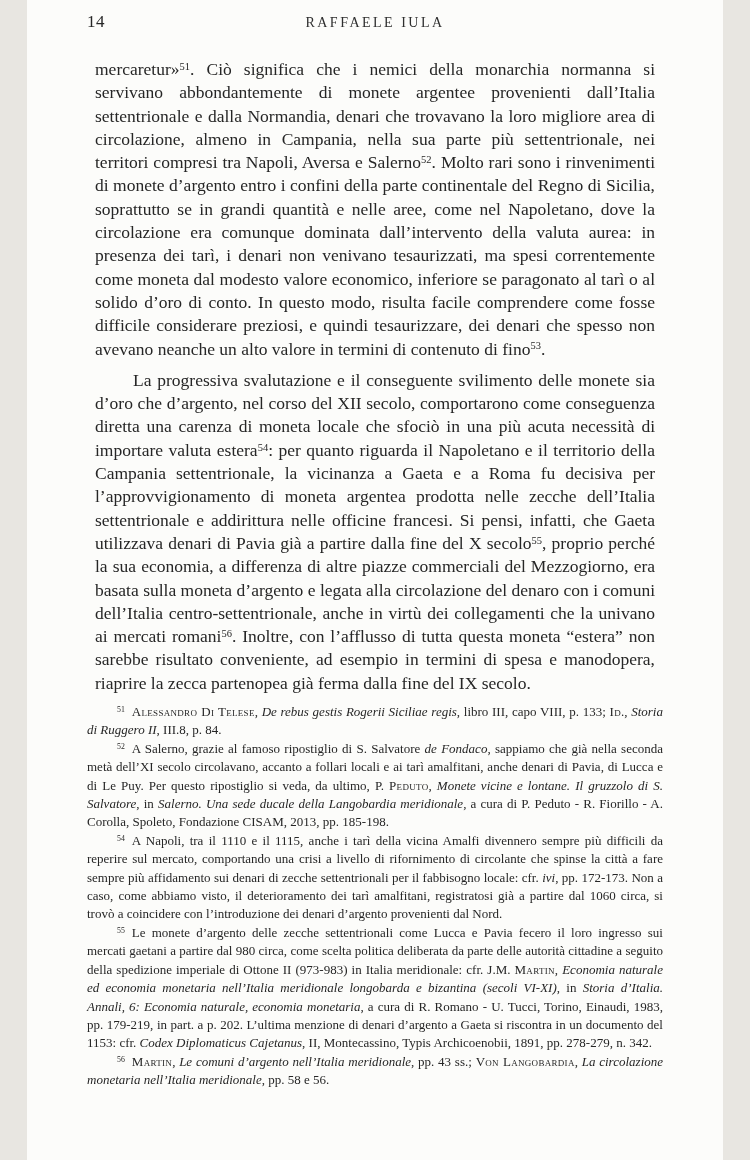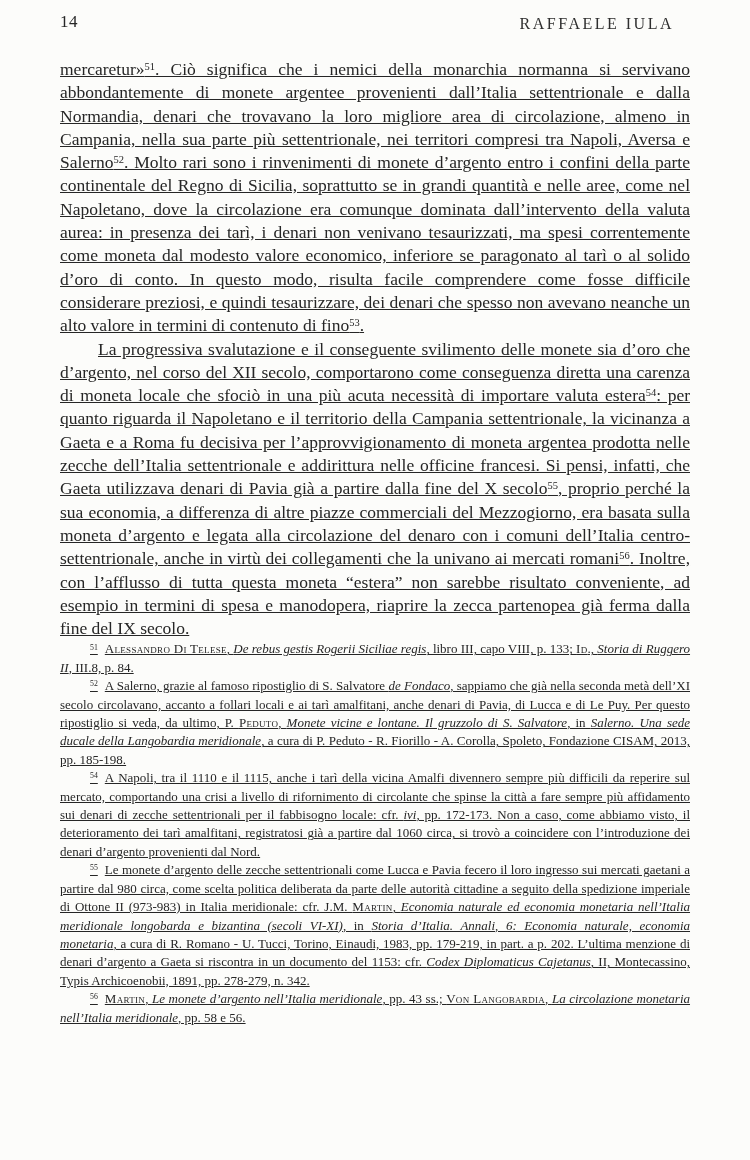--- a/index.html
+++ b/index.html
@@ -2,64 +2,63 @@
 <html lang="it"><head>
 <meta charset="utf-8">
 <style>
   html, body {
     margin: 0;
     padding: 0;
     background: #e8e6e1;
   }
   .page {
     position: relative;
-    width: 750px;
+    width: 696px;
     height: 1160px;
     margin: 0 auto;
     background: #fcfcfa;
     color: #262626;
     font-family: "Liberation Serif", "DejaVu Serif", serif;
     box-sizing: border-box;
     padding: 12px 60px 0 60px;
     overflow: hidden;
-    text-decoration: underline;
   }
   
   .running-head {
     position: relative;
     height: 24px;
   }
   .pagenum {
     position: absolute;
     left: 0;
     top: 0;
     font-size: 17px;
     letter-spacing: 0.5px;
   }
   .author {
     position: absolute;
     left: 0;
-    right: 16px;
+    right: 0;
     top: 3px;
-    text-align: right;
-    font-size: 16px;
+    text-align: center;
+    font-size: 14px;
     letter-spacing: 2.5px;
     color: #2e2e2e;
   }
   
   .body-text {
     margin-top: 22px;
     text-align: justify;
     font-size: 17.5px;
     line-height: 23.3px;
     hyphens: auto;
     -webkit-hyphens: auto;
   }
   .body-text p.para {
-    margin: 0;
+    margin: 8px;
     padding: 0;
   }
   .body-text p.para.indent {
     text-indent: 38px;
   }
   sup.fn-ref, sup.fn-num {
     font-size: 0.6em;
     line-height: 0;
     position: relative;
     top: -0.5em;
@@ -99,15 +98,15 @@
   <main class="body-text" id="body-text">
       <p class="para"><span class="">mercaretur»</span><sup class="fn-ref">51</sup><span class="">. Ciò significa che i nemici della monarchia normanna si servivano abbondantemente di monete argentee provenienti dall’Italia settentrionale e dalla Normandia, denari che trovavano la loro migliore area di circolazione, almeno in Campania, nella sua parte più settentrionale, nei territori compresi tra Napoli, Aversa e Salerno</span><sup class="fn-ref">52</sup><span class="">. Molto rari sono i rinvenimenti di monete d’argento entro i confini della parte continentale del Regno di Sicilia, soprattutto se in grandi quantità e nelle aree, come nel Napoletano, dove la circolazione era comunque dominata dall’intervento della valuta aurea: in presenza dei tarì, i denari non venivano tesaurizzati, ma spesi correntemente come moneta dal modesto valore economico, inferiore se paragonato al tarì o al solido d’oro di conto. In questo modo, risulta facile comprendere come fosse difficile considerare preziosi, e quindi tesaurizzare, dei denari che spesso non avevano neanche un alto valore in termini di contenuto di fino</span><sup class="fn-ref">53</sup><span class="">.</span></p>
       <p class="para indent"><span class="">La progressiva svalutazione e il conseguente svilimento delle monete sia d’oro che d’argento, nel corso del XII secolo, comportarono come conseguenza diretta una carenza di moneta locale che sfociò in una più acuta necessità di importare valuta estera</span><sup class="fn-ref">54</sup><span class="">: per quanto riguarda il Napoletano e il territorio della Campania settentrionale, la vicinanza a Gaeta e a Roma fu decisiva per l’approvvigionamento di moneta argentea prodotta nelle zecche dell’Italia settentrionale e addirittura nelle officine francesi. Si pensi, infatti, che Gaeta utilizzava denari di Pavia già a partire dalla fine del X secolo</span><sup class="fn-ref">55</sup><span class="">, proprio perché la sua economia, a differenza di altre piazze commerciali del Mezzogiorno, era basata sulla moneta d’argento e legata alla circolazione del denaro con i comuni dell’Italia centro-settentrionale, anche in virtù dei collegamenti che la univano ai mercati romani</span><sup class="fn-ref">56</sup><span class="">. Inoltre, con l’afflusso di tutta questa moneta “estera” non sarebbe risultato conveniente, ad esempio in termini di spesa e manodopera, riaprire la zecca partenopea già ferma dalla fine del IX secolo.</span></p>
     </main>
 
   <section class="footnotes" id="footnotes">
       <p class="footnote"><sup class="fn-num">51</sup><span class="sc">Alessandro Di Telese</span><span class="">, </span><span class="italic">De rebus gestis Rogerii Siciliae regis</span><span class="">, libro III, capo VIII, p. 133; </span><span class="sc">Id</span><span class="">., </span><span class="italic">Storia di Ruggero II</span><span class="">, III.8, p. 84.</span></p>
       <p class="footnote"><sup class="fn-num">52</sup><span class="">A Salerno, grazie al famoso ripostiglio di S. Salvatore </span><span class="italic">de Fondaco</span><span class="">, sappiamo che già nella seconda metà dell’XI secolo circolavano, accanto a follari locali e ai tarì amalfitani, anche denari di Pavia, di Lucca e di Le Puy. Per questo ripostiglio si veda, da ultimo, P. </span><span class="sc">Peduto</span><span class="">, </span><span class="italic">Monete vicine e lontane. Il gruzzolo di S. Salvatore</span><span class="">, in </span><span class="italic">Salerno. Una sede ducale della Langobardia meridionale</span><span class="">, a cura di P. Peduto - R. Fiorillo - A. Corolla, Spoleto, Fondazione CISAM, 2013, pp. 185-198.</span></p>
       <p class="footnote"><sup class="fn-num">54</sup><span class="">A Napoli, tra il 1110 e il 1115, anche i tarì della vicina Amalfi divennero sempre più difficili da reperire sul mercato, comportando una crisi a livello di rifornimento di circolante che spinse la città a fare sempre più affidamento sui denari di zecche settentrionali per il fabbisogno locale: cfr. </span><span class="italic">ivi</span><span class="">, pp. 172-173. Non a caso, come abbiamo visto, il deterioramento dei tarì amalfitani, registratosi già a partire dal 1060 circa, si trovò a coincidere con l’introduzione dei denari d’argento provenienti dal Nord.</span></p>
       <p class="footnote"><sup class="fn-num">55</sup><span class="">Le monete d’argento delle zecche settentrionali come Lucca e Pavia fecero il loro ingresso sui mercati gaetani a partire dal 980 circa, come scelta politica deliberata da parte delle autorità cittadine a seguito della spedizione imperiale di Ottone II (973-983) in Italia meridionale: cfr. J.M. </span><span class="sc">Martin</span><span class="">, </span><span class="italic">Economia naturale ed economia monetaria nell’Italia meridionale longobarda e bizantina (secoli VI-XI)</span><span class="">, in </span><span class="italic">Storia d’Italia. Annali, 6: Economia naturale, economia monetaria</span><span class="">, a cura di R. Romano - U. Tucci, Torino, Einaudi, 1983, pp. 179-219, in part. a p. 202. L’ultima menzione di denari d’argento a Gaeta si riscontra in un documento del 1153: cfr. </span><span class="italic">Codex Diplomaticus Cajetanus</span><span class="">, II, Montecassino, Typis Archicoenobii, 1891, pp. 278-279, n. 342.</span></p>
-      <p class="footnote"><sup class="fn-num">56</sup><span class="sc">Martin</span><span class="">, </span><span class="italic">Le monete d’argento nell’Italia meridionale</span><span class="">, pp. 43 ss.; </span><span class="sc">Von Langobardia</span><span class="">, </span><span class="italic">La circolazione monetaria nell’Italia meridionale</span><span class="">, pp. 58 e 56.</span></p>
+      <p class="footnote"><sup class="fn-num">56</sup><span class="sc">Martin</span><span class="">, </span><span class="italic">Le comuni d’argento nell’Italia meridionale</span><span class="">, pp. 43 ss.; </span><span class="sc">Von Langobardia</span><span class="">, </span><span class="italic">La circolazione monetaria nell’Italia meridionale</span><span class="">, pp. 58 e 56.</span></p>
     </section>
 </div>
 
 </body></html>

